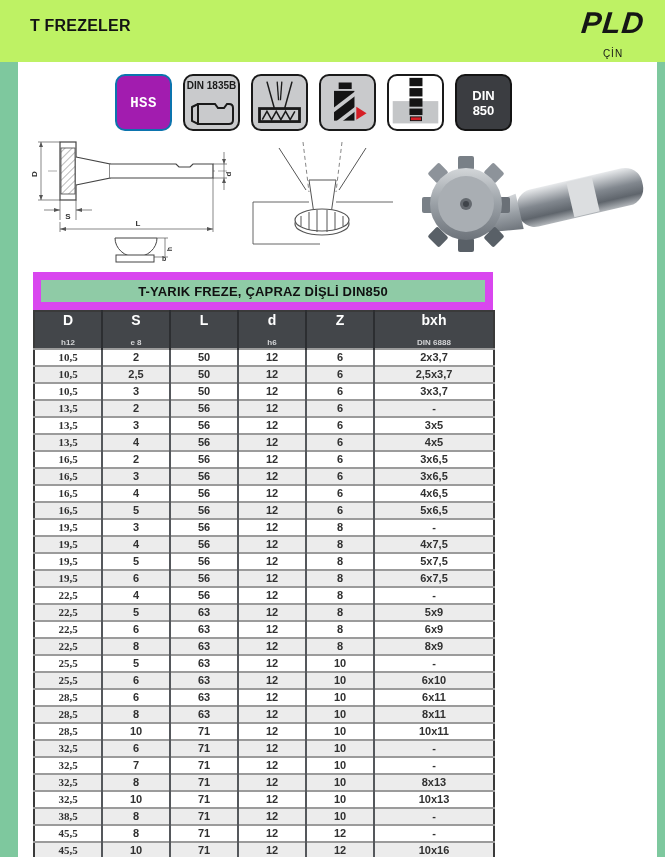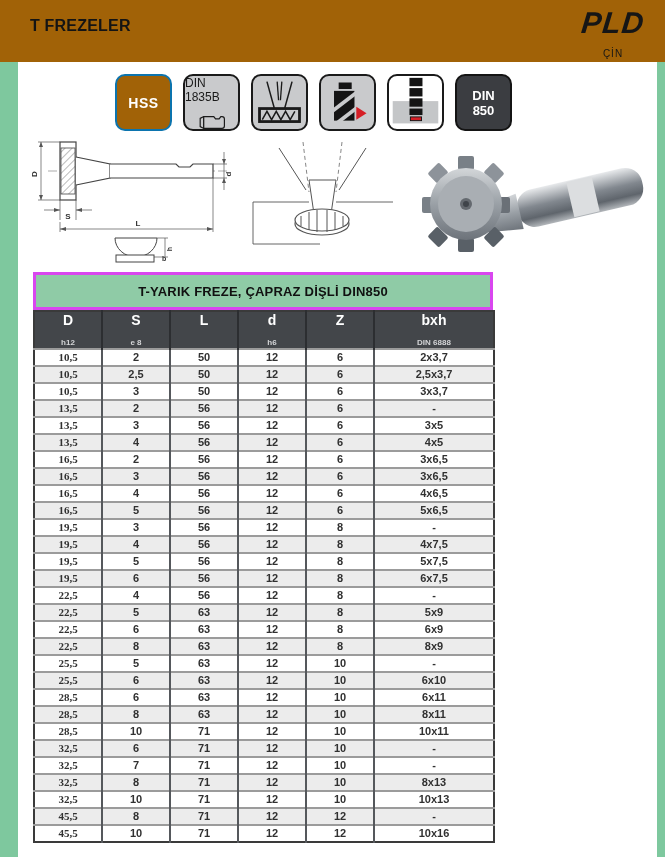--- a/index.html
+++ b/index.html
@@ -1,49 +1,49 @@
 <!DOCTYPE html>
 <html><head>
 <meta charset="utf-8">
 <style>
   * { box-sizing: border-box; margin: 0; padding: 0; }
   html, body { width: 665px; height: 857px; overflow: hidden; }
   body { background: #7ec89e; font-family: "Liberation Sans", sans-serif; position: relative; }
 
   
-  .top-band { position: absolute; left: 0; top: 0; width: 665px; height: 62px; background: #a16207; }
+  .top-band { position: absolute; left: 0; top: 0; width: 665px; height: 62px; background: #bef264; }
   .page-title { position: absolute; left: 30px; top: 17px; font-size: 16px; font-weight: 700; color: #141414; letter-spacing: .2px; }
   .brand { position: absolute; right: 12px; top: 8px; width: 80px; text-align: center; }
   .brand-name { font-size: 30px; line-height: 30px; font-weight: 700; font-style: italic; color: #161616; transform: skewX(-6deg); letter-spacing: 1px; }
   .brand-sub { font-size: 10px; font-weight: 400; color: #161616; letter-spacing: 1px; margin-top: 10px; }
 
   
   .page { position: absolute; left: 18px; top: 62px; width: 639px; height: 795px; background: #ffffff; }
 
   
   .badges { position: absolute; left: 97px; top: 12px; display: flex; gap: 11px; }
   .badge { width: 57px; height: 57px; border: 2px solid #1a1a1a; border-radius: 10px; background: #c9cacc;
            display: flex; flex-direction: column; align-items: center; justify-content: center; position: relative; }
-  .badge-hss { background: #a16207; border-color: #0c74ae; }
+  .badge-hss { background: #a21caf; border-color: #0c74ae; font-family: Liberation Mono, monospace; }
   .badge-hss .hss-label { color: #ffffff; font-size: 14px; font-weight: 700; letter-spacing: .5px; }
-  .badge-din1835 .din1835-label { font-size: 12px; font-weight: 400; color: #1a1a1a; margin-bottom: 12px; }
+  .badge-din1835 .din1835-label { font-size: 10px; font-weight: 700; color: #1a1a1a; margin-bottom: 12px; }
   .badge-angles div { font-size: 11px; font-weight: 700; color: #1a1a1a; line-height: 15px; }
   .badge-white { background: #ffffff; }
   .badge-dark { background: #3b3d41; border-color: #141414; }
   .badge-dark div { color: #ffffff; font-size: 13px; font-weight: 700; line-height: 15px; text-align: right; }
 
   
   .draw-left  { position: absolute; left: 12px;  top: 78px; }
   .draw-mid   { position: absolute; left: 227px; top: 78px; }
   .draw-photo { position: absolute; left: 400px; top: 80px; }
   svg text { font-family: "Liberation Sans", sans-serif; }
 
   
   .table-wrap { position: absolute; left: 15px; top: 210px; width: 460px; }
-  .table-title { width: 460px; height: 38px; background: #8fcba6; border: 3px solid #d946ef;
+  .table-title { width: 460px; height: 38px; background: #8fcba6; border: 8px solid #d946ef;
                  display: flex; align-items: center; justify-content: center;
                  font-size: 13px; font-weight: 700; color: #111111; letter-spacing: .2px; }
   table.spec { width: 460px; border-collapse: collapse; border: 2px solid #3a3a3a; table-layout: fixed; }
   table.spec th { background: #43464a; color: #ffffff; height: 38px; vertical-align: middle;
                   border-left: 2px solid #2c2e31; text-align: center; }
   table.spec th:first-child { border-left: none; }
   .th-main { display: block; font-size: 14px; font-weight: 700; line-height: 14px; }
   .th-sub  { display: block; font-size: 8px; font-weight: 700; color: #d4d5d7; line-height: 9px; margin-top: 11px; min-height: 9px; }
   table.spec td { height: 17px; text-align: center; font-size: 11px; font-weight: 700; color: #313131;
                   border-left: 2px solid #55585c; border-top: 2px solid #9b9b9b; padding: 0; line-height: 13px; }
@@ -488,20 +488,28 @@
           </tr>
           <tr>
             <td>32,5</td>
             <td>10</td>
             <td>71</td>
             <td>12</td>
             <td>10</td>
             <td>10x13</td>
           </tr>
           <tr>
+            <td>38,5</td>
+            <td>8</td>
+            <td>71</td>
+            <td>12</td>
+            <td>10</td>
+            <td>-</td>
+          </tr>
+          <tr>
             <td>45,5</td>
             <td>8</td>
             <td>71</td>
             <td>12</td>
             <td>12</td>
             <td>-</td>
           </tr>
           <tr>
             <td>45,5</td>
             <td>10</td>

